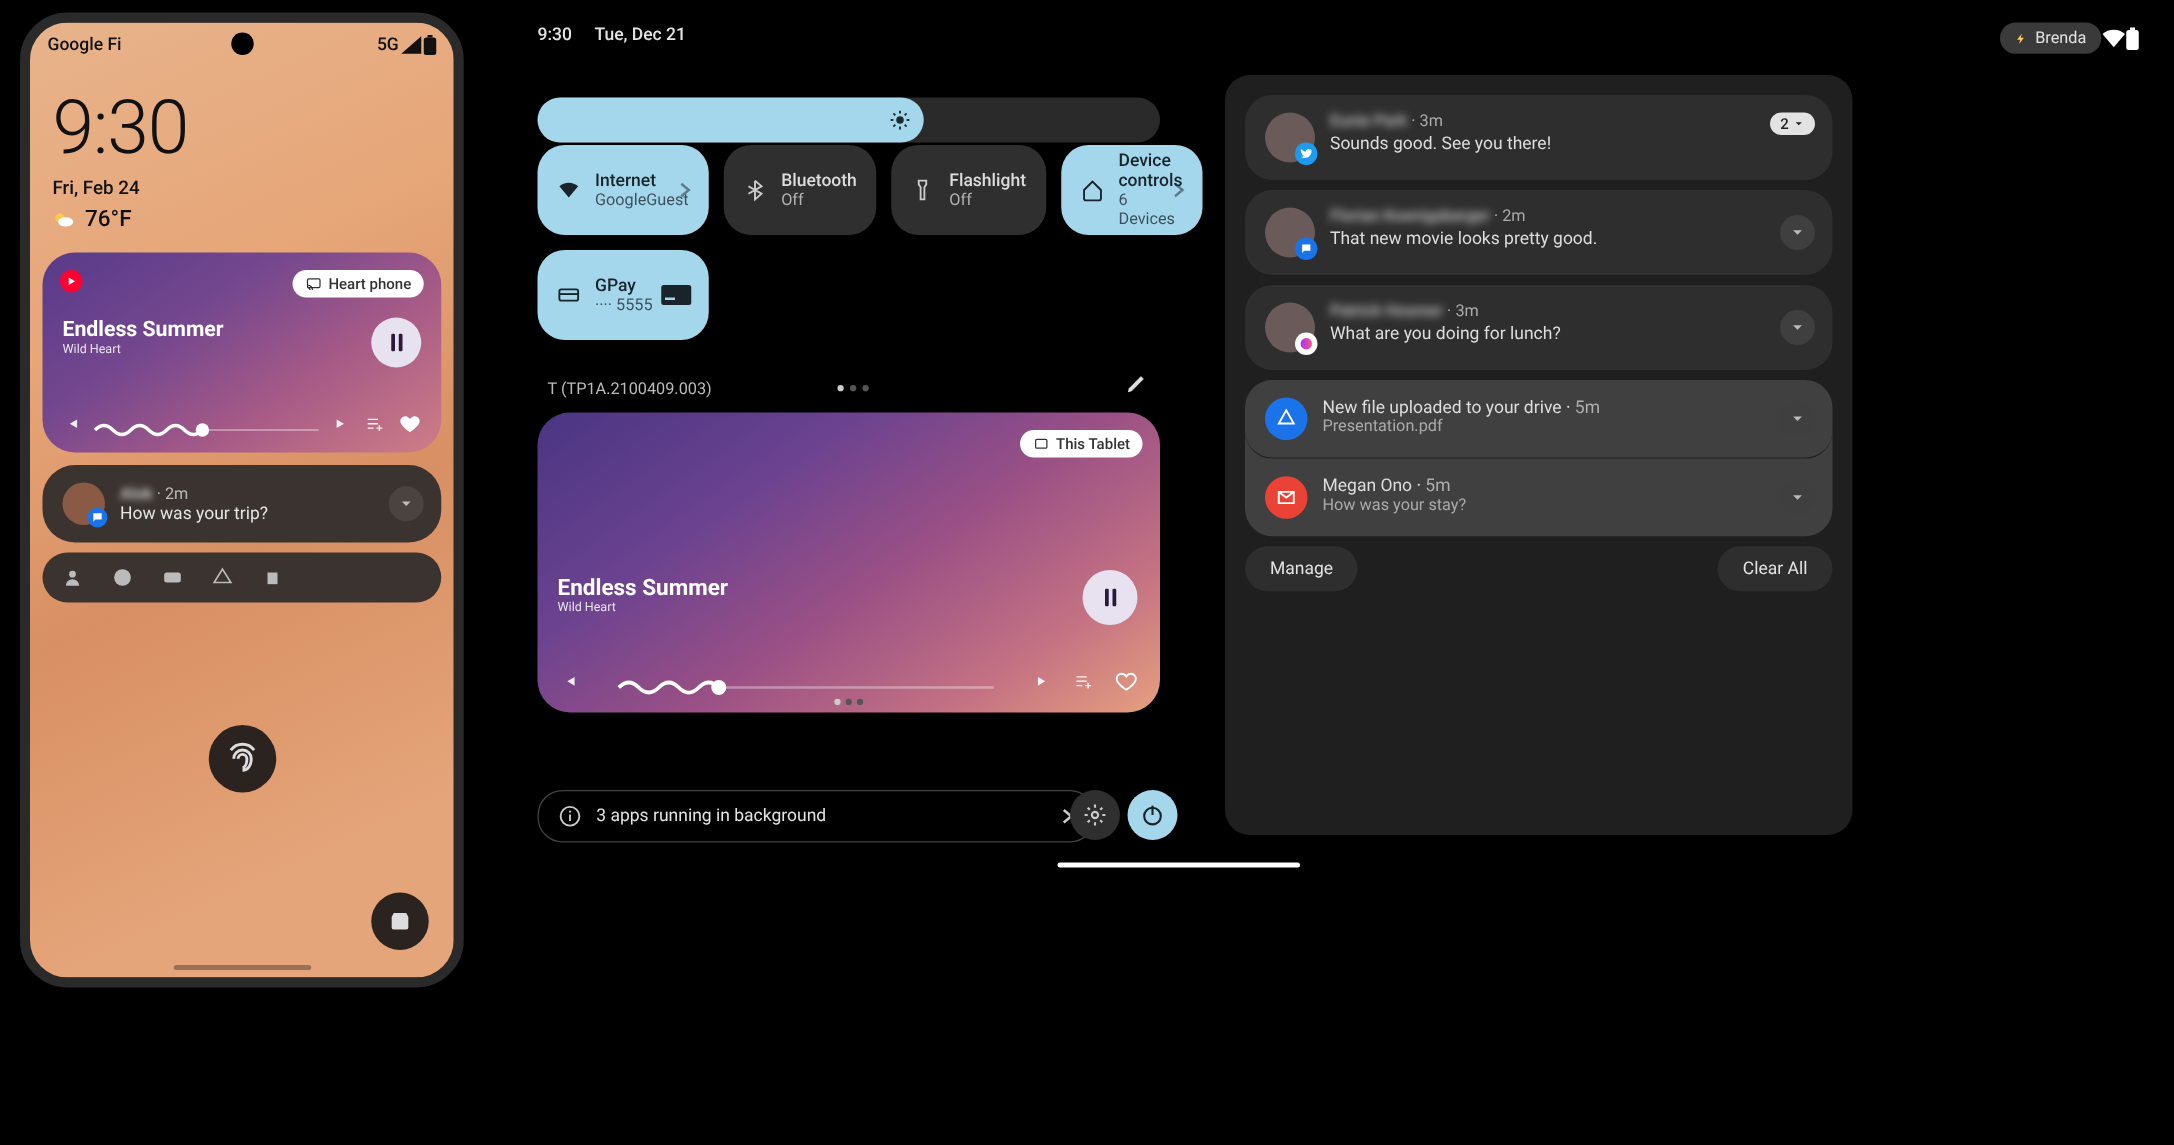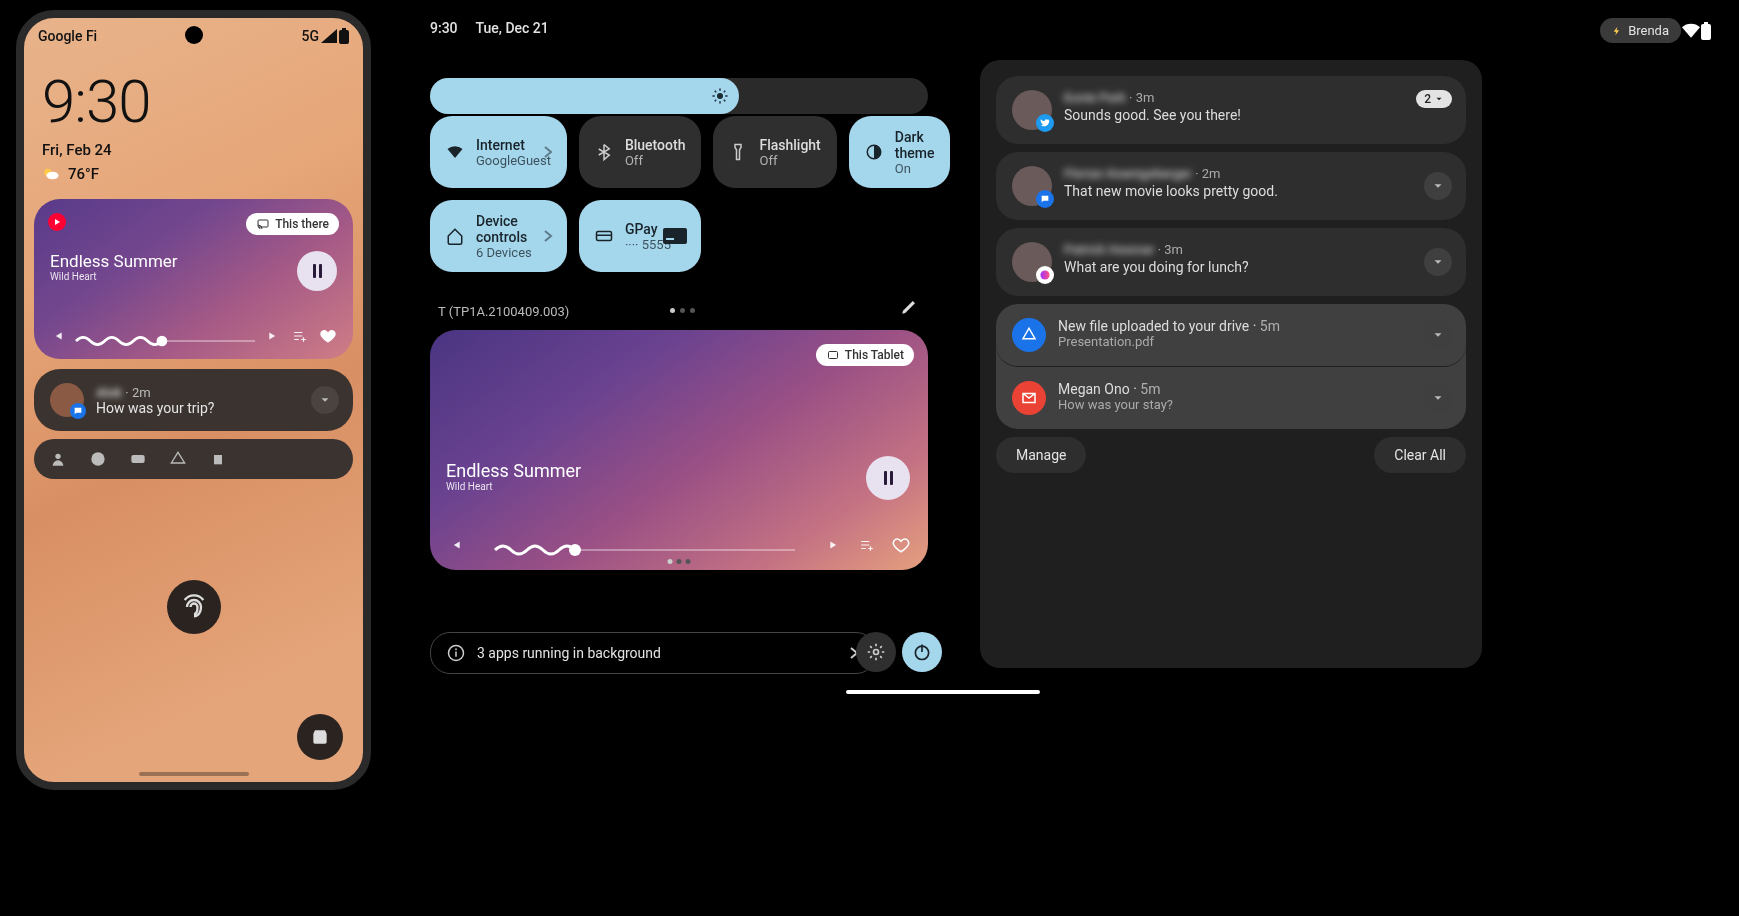--- a/index.html
+++ b/index.html
@@ -5,29 +5,29 @@
 html,body{margin:0;padding:0;background:#000;font-family:-apple-system,BlinkMacSystemFont,'Segoe UI',Roboto,sans-serif;color:#e3e3e3;overflow:hidden}
 .canvas{width:1739px;height:916px;position:relative}
 
 
 .phone{position:absolute;left:16px;top:10px;width:355px;height:780px;border-radius:38px;background:linear-gradient(155deg,#e8b38b 0%,#e6a678 30%,#d88f63 55%,#e5a57a 85%);border:8px solid #2a2a2a;box-sizing:border-box;overflow:hidden}
 .punch{position:absolute;top:8px;left:50%;transform:translateX(-50%);width:18px;height:18px;background:#000;border-radius:50%}
 .status{display:flex;justify-content:space-between;padding:10px 14px 0;font-size:14px;color:#111;font-weight:500}
 .status .r{display:flex;gap:2px;align-items:center}
 .big-time{font-size:60px;font-weight:300;color:#111;margin:22px 18px 4px;letter-spacing:-1px}
 .date-row{margin:0 18px;font-size:15px;color:#111;font-weight:500}
-.weather-row{margin:6px 18px;display:flex;align-items:center;gap:8px;font-size:15px;color:#111;font-weight:500}
+.weather-row{margin:6px 18px;display:flex;align-items:center;gap:8px;font-size:18px;color:#111;font-weight:500}
 .weather-row svg{width:18px;height:18px}
 .media{margin:16px 10px 10px;background:linear-gradient(145deg,#583a8a 0%,#74478e 35%,#a65a86 65%,#cf7d86 100%);border-radius:26px;padding:16px;position:relative;height:128px}
 .media .ytm{position:absolute;top:14px;left:14px;width:18px;height:18px;background:#ff0033;border-radius:50%;display:flex;align-items:center;justify-content:center}
 .media .ytm::after{content:"";border-left:5px solid #fff;border-top:3px solid transparent;border-bottom:3px solid transparent;margin-left:1px}
 .cast-chip{position:absolute;top:14px;right:14px;background:#fff;color:#333;font-size:12px;font-weight:500;padding:4px 10px;border-radius:14px;display:flex;align-items:center;gap:5px}
 .cast-chip svg{width:14px;height:12px}
 .track{position:absolute;left:16px;top:52px;color:#fff}
-.track .t{font-size:17px;font-weight:400}
+.track .t{font-size:17px;font-weight:700}
 .track .a{font-size:10px;opacity:.85}
 .play-btn{position:absolute;right:16px;top:52px;width:40px;height:40px;background:#e8e1ef;border-radius:50%;display:flex;align-items:center;justify-content:center}
 .pause-bars{display:flex;gap:3px}
 .pause-bars span{width:3px;height:14px;background:#2a1a3a;border-radius:1px}
 .controls{position:absolute;bottom:14px;left:16px;right:16px;display:flex;align-items:center;gap:12px}
 .wavy{flex:1;height:6px;position:relative}
 .wavy svg{width:100%;height:16px}
 .ic{width:14px;height:14px;fill:#fff;opacity:.9}
 .heart{width:18px;height:18px;fill:#fff}
 .notif{margin:0 10px 8px;background:#3a332f;border-radius:26px;padding:14px 16px;display:flex;align-items:center;gap:12px;position:relative}
@@ -144,21 +144,21 @@
     <span>76°F</span>
   </div>
 
   <div class="media">
     <div class="ytm"></div>
     <div class="cast-chip">
       <svg viewBox="0 0 24 24">
             <rect x="2" y="4" width="20" height="14" rx="2" fill="none" stroke="#333" stroke-width="2"></rect>
             <path d="M2 14 a8 8 0 0 1 8 8 M2 18 a4 4 0 0 1 4 4" fill="none" stroke="#333" stroke-width="2"></path>
           </svg>
-      <span>This there</span>
+      <span>Heart phone</span>
     </div>
     <div class="track">
       <div class="t">Endless Summer</div>
       <div class="a">Wild Heart</div>
     </div>
     <div class="play-btn">
           <div class="pause-bars">
             <span></span>
             <span></span>
           </div>
@@ -301,30 +301,20 @@
     <svg class="ti" viewBox="0 0 24 24">
           <path d="M8 2h8v4l-2 3v13h-4V9L8 6z" fill="none" stroke="#ccc" stroke-width="2"></path>
         </svg>
     <div class="tt">
           <div class="l1">Flashlight</div>
           <div class="l2">Off</div>
         </div>
   </div>
   <div class="tile on">
     <svg class="ti" viewBox="0 0 24 24" fill="#18242a">
-          <circle cx="12" cy="12" r="9" fill="none" stroke="#18242a" stroke-width="2"></circle>
-          <path d="M12 3a9 9 0 010 18z"></path>
-        </svg>
-    <div class="tt">
-          <div class="l1">Dark theme</div>
-          <div class="l2">On</div>
-        </div>
-  </div>
-  <div class="tile on">
-    <svg class="ti" viewBox="0 0 24 24" fill="#18242a">
           <path d="M3 12l9-9 9 9v9a2 2 0 01-2 2H5a2 2 0 01-2-2z" fill="none" stroke="#18242a" stroke-width="2"></path>
         </svg>
     <div class="tt">
           <div class="l1">Device controls</div>
           <div class="l2">6 Devices</div>
         </div>
     <svg class="ar" width="10" height="14" viewBox="0 0 10 14">
           <path d="M2 2l6 5-6 5" fill="none" stroke="#18242a" stroke-width="2"></path>
         </svg>
   </div>

